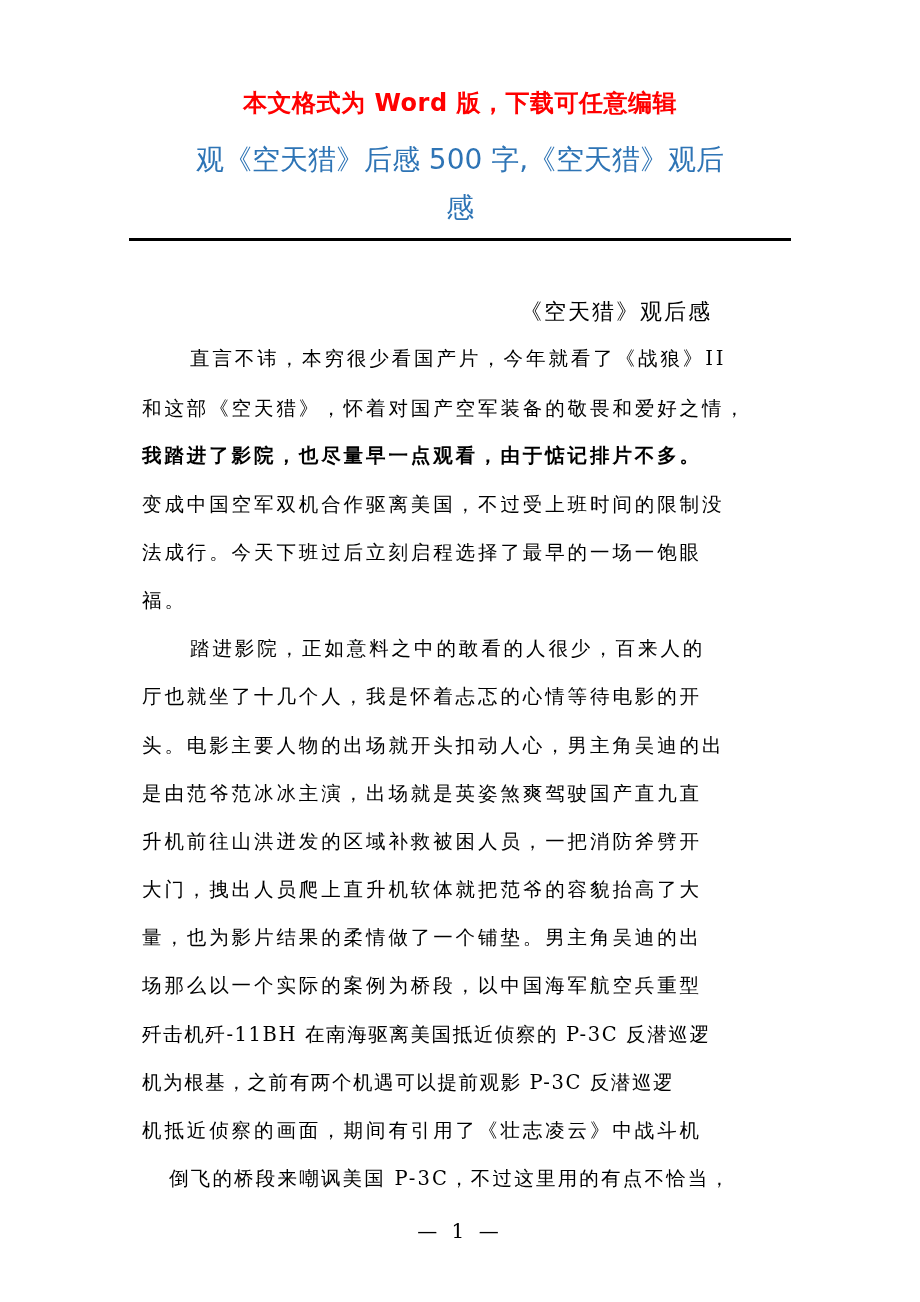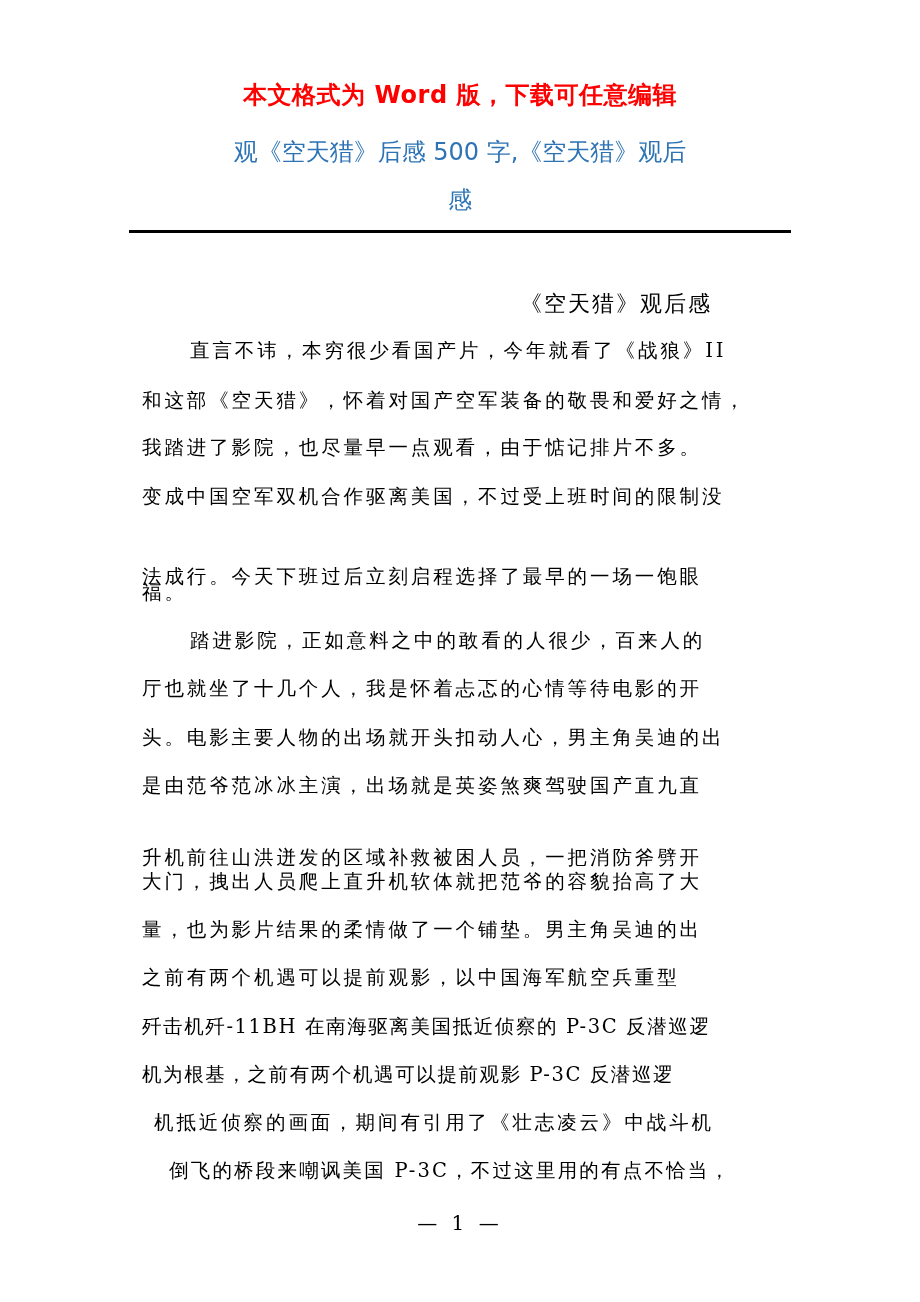--- a/index.html
+++ b/index.html
@@ -10,21 +10,21 @@
     body {
       width: 920px;
       height: 1302px;
       position: relative;
       overflow: hidden;
       font-family: "DejaVu Serif", "Liberation Serif", serif;
       color: #000000;
     }
     .page {
       position: absolute;
-      left: 0; top: 8px;
+      left: 0; top: 16px;
       width: 920px;
       height: 1038px;
     }
     .notice {
       position: absolute;
       top: 70px;
       left: 0;
       width: 920px;
       text-align: center;
       font-family: "DejaVu Sans", "Liberation Sans", sans-serif;
@@ -34,21 +34,21 @@
       color: #ff0000;
       letter-spacing: 0.5px;
     }
     .title {
       position: absolute;
       top: 120px;
       left: 135px;
       width: 650px;
       text-align: center;
       font-family: "DejaVu Sans", "Liberation Sans", sans-serif;
-      font-size: 24px;
+      font-size: 28px;
       line-height: 48px;
       color: #2e74b5;
     }
     .title-rule {
       position: absolute;
       top: 222px;
       left: 129px;
       width: 662px;
       height: 0;
       border-top: 2px solid #000000;
@@ -100,33 +100,33 @@
     <div>感</div>
   </div>
 
   <div class="title-rule"></div>
 
   <div class="subtitle">《空天猎》观后感</div>
 
   <div class="body-text" style="top:0;">
     <div class="line" style="top:328px; left:48px;">直言不讳，本穷很少看国产片，今年就看了《战狼》II</div>
     <div class="line" style="top:378px;text-align:center;">和这部《空天猎》，怀着对国产空军装备的敬畏和爱好之情，</div>
-    <div class="line" style="top:425px;">我踏进了影院，也尽量早一点观看，由于惦记排片不多。</div>
+    <div class="line" style="top:425px;font-weight:bold;">我踏进了影院，也尽量早一点观看，由于惦记排片不多。</div>
     <div class="line" style="top:474px;">变成中国空军双机合作驱离美国，不过受上班时间的限制没</div>
-    <div class="line" style="top:522px;margin-top:32px;">法成行。今天下班过后立刻启程选择了最早的一场一饱眼</div>
+    <div class="line" style="top:522px;">法成行。今天下班过后立刻启程选择了最早的一场一饱眼</div>
     <div class="line" style="top:570px;">福。</div>
     <div class="line" style="top:618px; left:48px;">踏进影院，正如意料之中的敢看的人很少，百来人的</div>
     <div class="line" style="top:666px;text-align:right;">厅也就坐了十几个人，我是怀着忐忑的心情等待电影的开</div>
     <div class="line" style="top:715px;">头。电影主要人物的出场就开头扣动人心，男主角吴迪的出</div>
     <div class="line" style="top:763px;">是由范爷范冰冰主演，出场就是英姿煞爽驾驶国产直九直</div>
-    <div class="line" style="top:811px;margin-top:24px;">升机前往山洪迸发的区域补救被困人员，一把消防斧劈开</div>
+    <div class="line" style="top:811px;">升机前往山洪迸发的区域补救被困人员，一把消防斧劈开</div>
     <div class="line" style="top:859px;">大门，拽出人员爬上直升机软体就把范爷的容貌抬高了大</div>
     <div class="line" style="top:907px;">量，也为影片结果的柔情做了一个铺垫。男主角吴迪的出</div>
-    <div class="line" style="top:955px;">之前有两个机遇可以提前观影，以中国海军航空兵重型</div>
+    <div class="line" style="top:955px;">场那么以一个实际的案例为桥段，以中国海军航空兵重型</div>
     <div class="line" style="top:1004px; letter-spacing:1.6px;">歼击机歼-11BH 在南海驱离美国抵近侦察的 P-3C 反潜巡逻</div>
     <div class="line" style="top:1052px; letter-spacing:1.6px;">机为根基，之前有两个机遇可以提前观影 P-3C 反潜巡逻</div>
-    <div class="line" style="top:1100px;margin-left:12px;">机抵近侦察的画面，期间有引用了《壮志凌云》中战斗机</div>
+    <div class="line" style="top:1100px;">机抵近侦察的画面，期间有引用了《壮志凌云》中战斗机</div>
     <div class="line" style="top:1148px; letter-spacing:2.2px;margin-left:27px;">倒飞的桥段来嘲讽美国 P-3C，不过这里用的有点不恰当，</div>
   </div>
 
   <div class="footer">— 1 —</div>
 
 </div>
 
 </body></html>

